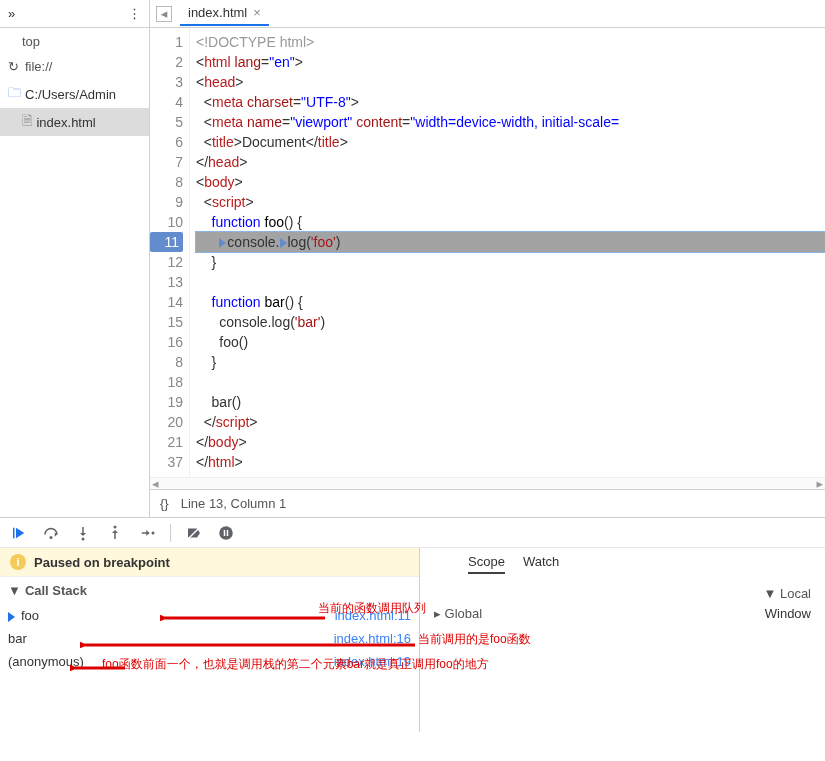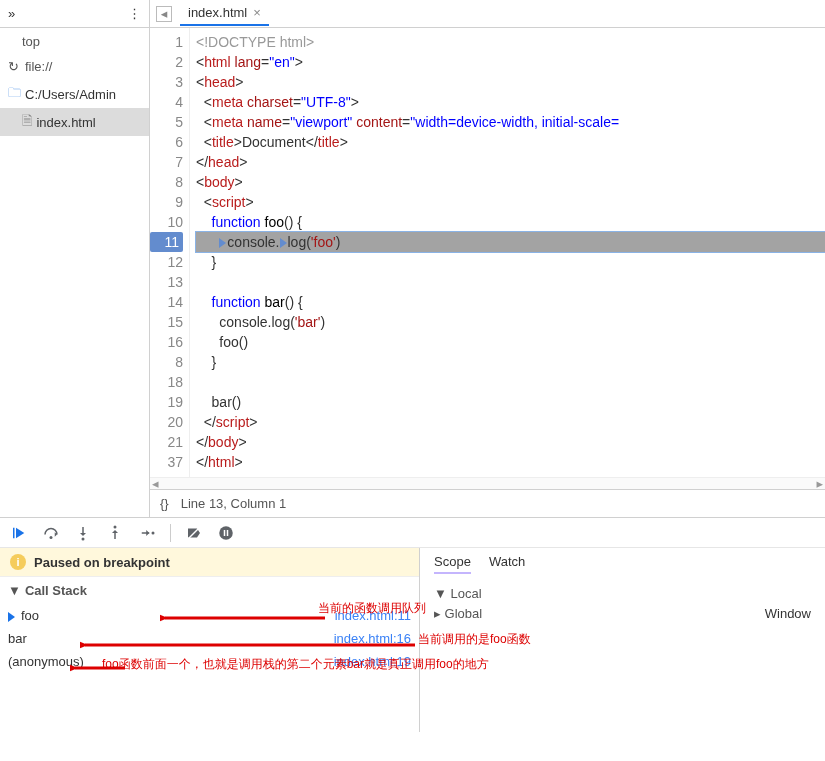--- a/index.html
+++ b/index.html
@@ -53,22 +53,22 @@
 .paused-banner { background:#fff8dc; padding:6px 10px; display:flex; align-items:center; gap:8px; font-weight:600; }
 .info-icon { width:16px; height:16px; border-radius:50%; background:#f5cc5b; color:#fff; display:inline-flex; align-items:center; justify-content:center; font-size:11px; font-weight:bold;}
 .section-head { padding:6px 8px; color:#555; display:flex; align-items:center; gap:4px; border-top:1px solid #eee; font-weight:600;}
 .stack-row { display:flex; align-items:center; padding:4px 8px 4px 8px; }
 .stack-row .fn { flex:0 0 auto; }
 .stack-row .loc { margin-left:auto; color:#3b82f6; }
 .stack-row.active .fn::before { content:""; display:inline-block; width:0;height:0; border-top:5px solid transparent;border-bottom:5px solid transparent;border-left:7px solid #1a73e8; margin-right:6px; vertical-align:middle;}
 
 .dbg-right { flex:1; padding: 0; }
 .scope-tabs { display:flex; gap:18px; padding:6px 14px; color:#333;}
-.scope-tabs .active { border-bottom:2px solid #c4b5fd; padding-bottom:3px;}
-.scope-body { padding: 4px 14px; line-height:20px; color:#555;}
+.scope-tabs .active { border-bottom:2px solid #404040; padding-bottom:3px;margin-left:34px;}
+.scope-body { padding: 4px 14px; line-height:20px; color:#555;text-align:right;}
 .scope-val { color:#333; }
 
 .anno { position:absolute; color:#d00; font-size:12px; font-family:"Microsoft YaHei",sans-serif; z-index:50; white-space:nowrap;}
 .arrow { position:absolute; z-index:40;}
 
 </style>
 </head>
 <body>
 
 <div class="top-row">

